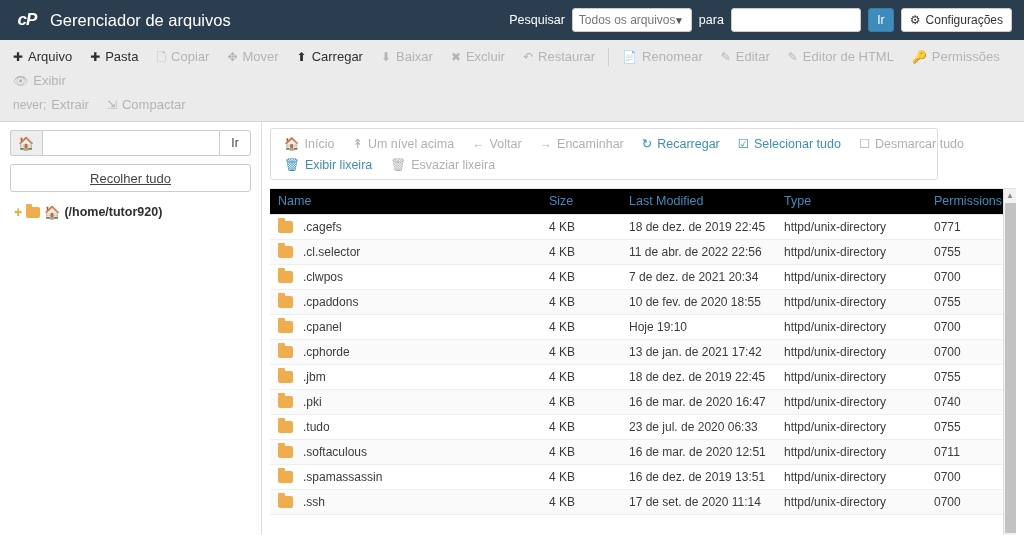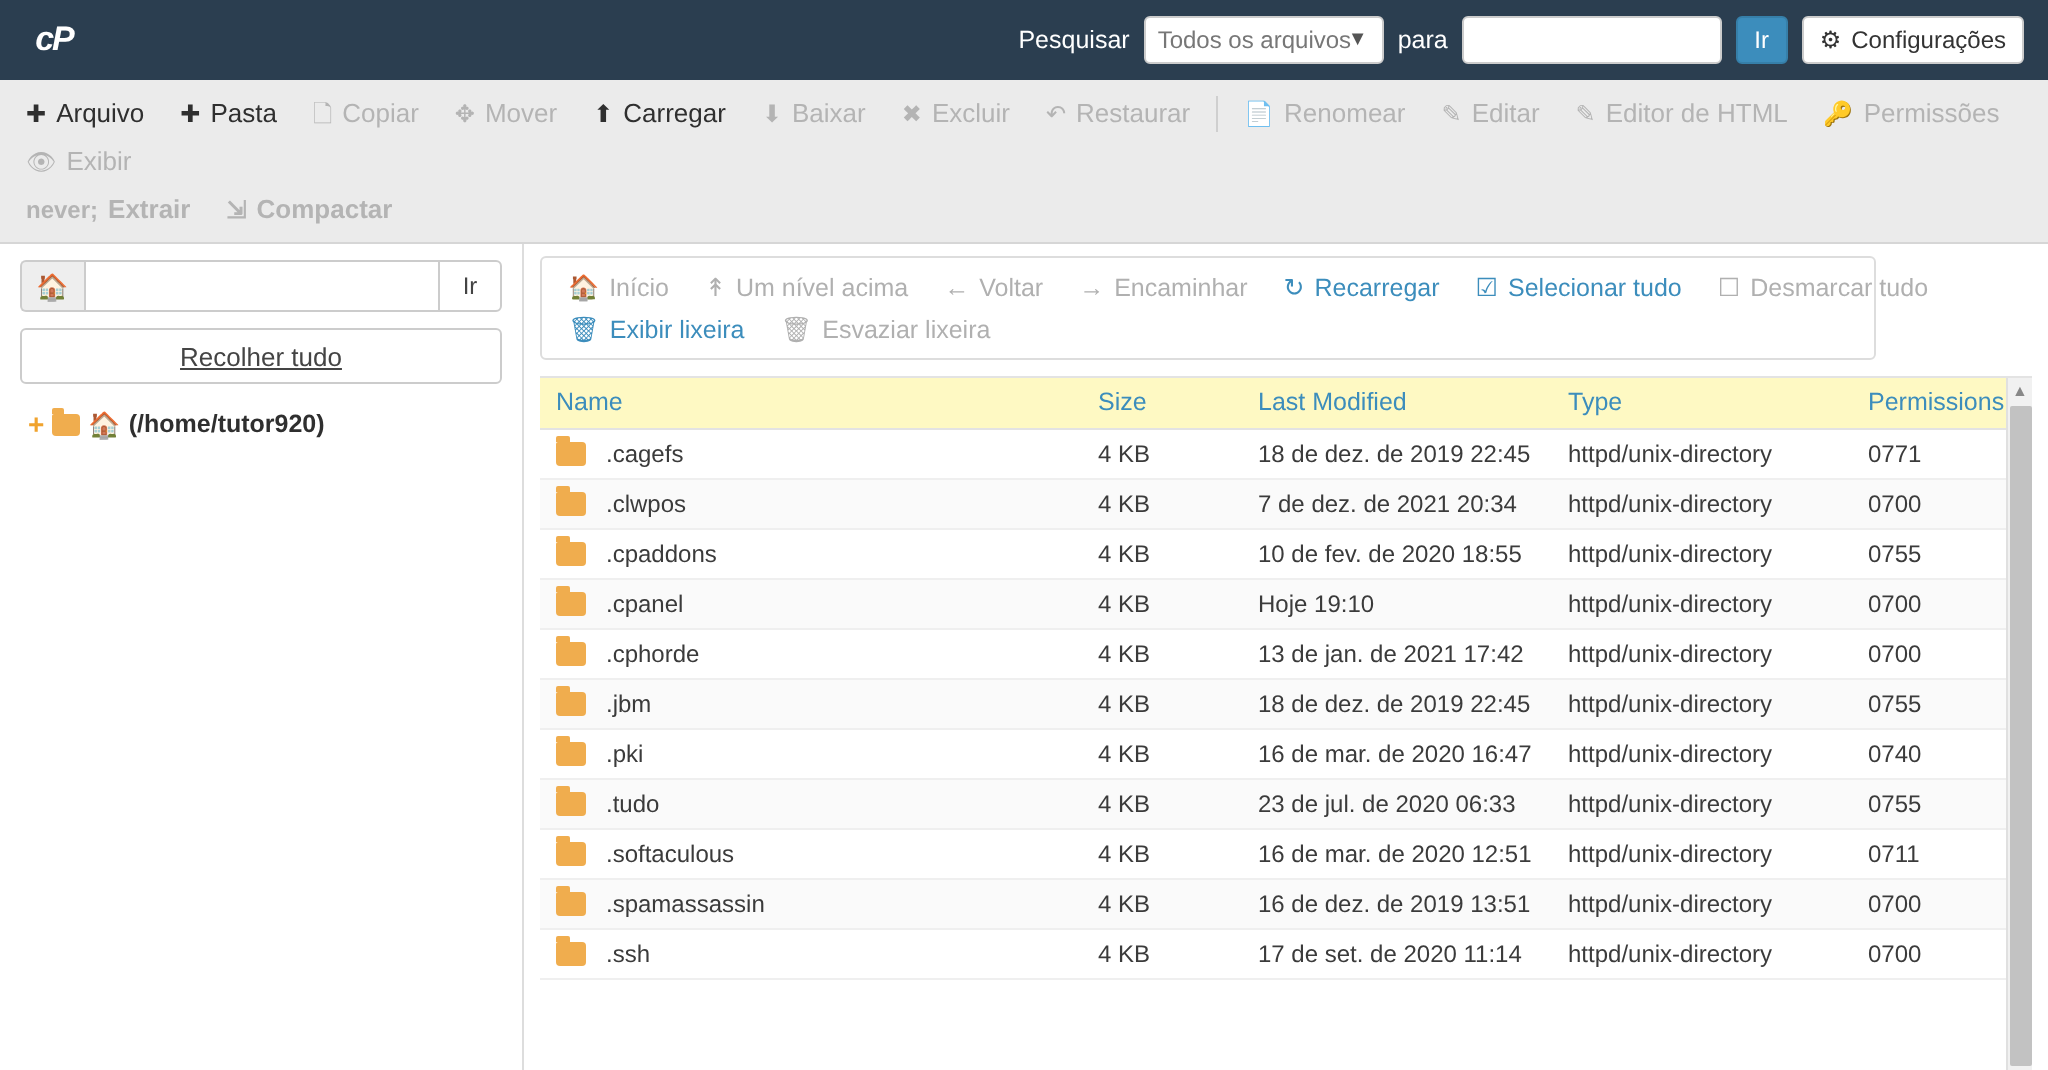--- a/index.html
+++ b/index.html
@@ -92,21 +92,21 @@
     line-height: 16px;
   }
   .tb-item.enabled { color: #2f2f2f; cursor: pointer; }
   .tb-item.disabled { color: #b4b4b4; cursor: default; }
   .tb-sep {
     width: 1px; height: 18px;
     background: #cfcfcf;
     margin: 0 4px;
   }
   .tb-icon { font-size: 12px; line-height: 1; display: inline-block; }
-  #toolbar-row2 { width: 100%; display: flex; align-items: center; font-weight: bold; }
+  #toolbar-row2 { width: 100%; display: flex; align-items: center; }
 
   
   #body-area {
     display: flex;
     height: calc(535px - 40px - 52px);
     background: #fff;
   }
 
   
   #sidebar {
@@ -208,21 +208,21 @@
     table-layout: fixed;
   }
   #file-table thead th {
     text-align: left;
     font-weight: normal;
     color: #3c8dbc;
     font-size: 12.5px;
     padding: 5px 4px 6px 4px;
     border-bottom: 1px solid #e3e3e3;
     cursor: pointer;
-    background: #fef9c3;
+    background: #000000;
   }
   #file-table tbody td {
     padding: 5px 4px;
     font-size: 12px;
     color: #3b3b3b;
     border-bottom: 1px solid #efefef;
     white-space: nowrap;
     overflow: hidden;
   }
   #file-table tbody tr:nth-child(even) { background: #fafafa; }
@@ -262,20 +262,21 @@
     width: 11px; height: 330px;
     background: #c2c2c2; border-radius: 1px;
   }
 </style>
 </head>
 <body>
 
 <div id="app-header">
   <div id="brand">
     <span class="cp-logo">cP</span>
+    <span id="app-title">Gerenciador de arquivos</span>
   </div>
   <div id="header-tools">
     <span class="hdr-label">Pesquisar</span>
     <span class="select-wrap">
       <select id="search-type-select">
         <option>Todos os arquivos</option>
       </select>
       <span class="select-chevron">▼</span>
     </span>
     <span class="hdr-label">para</span>
@@ -442,20 +443,32 @@
               </td>
               <td class="col-size">4 KB</td>
               <td class="col-mod">18 de dez. de 2019 22:45</td>
               <td class="col-type">httpd/unix-directory</td>
               <td class="col-perm">0771</td>
             </tr>
             <tr>
               <td class="col-name">
                 <div class="name-cell">
                   <span class="row-folder"></span>
+                  <span>.cl.selector</span>
+                </div>
+              </td>
+              <td class="col-size">4 KB</td>
+              <td class="col-mod">11 de abr. de 2022 22:56</td>
+              <td class="col-type">httpd/unix-directory</td>
+              <td class="col-perm">0755</td>
+            </tr>
+            <tr>
+              <td class="col-name">
+                <div class="name-cell">
+                  <span class="row-folder"></span>
                   <span>.clwpos</span>
                 </div>
               </td>
               <td class="col-size">4 KB</td>
               <td class="col-mod">7 de dez. de 2021 20:34</td>
               <td class="col-type">httpd/unix-directory</td>
               <td class="col-perm">0700</td>
             </tr>
             <tr>
               <td class="col-name">

